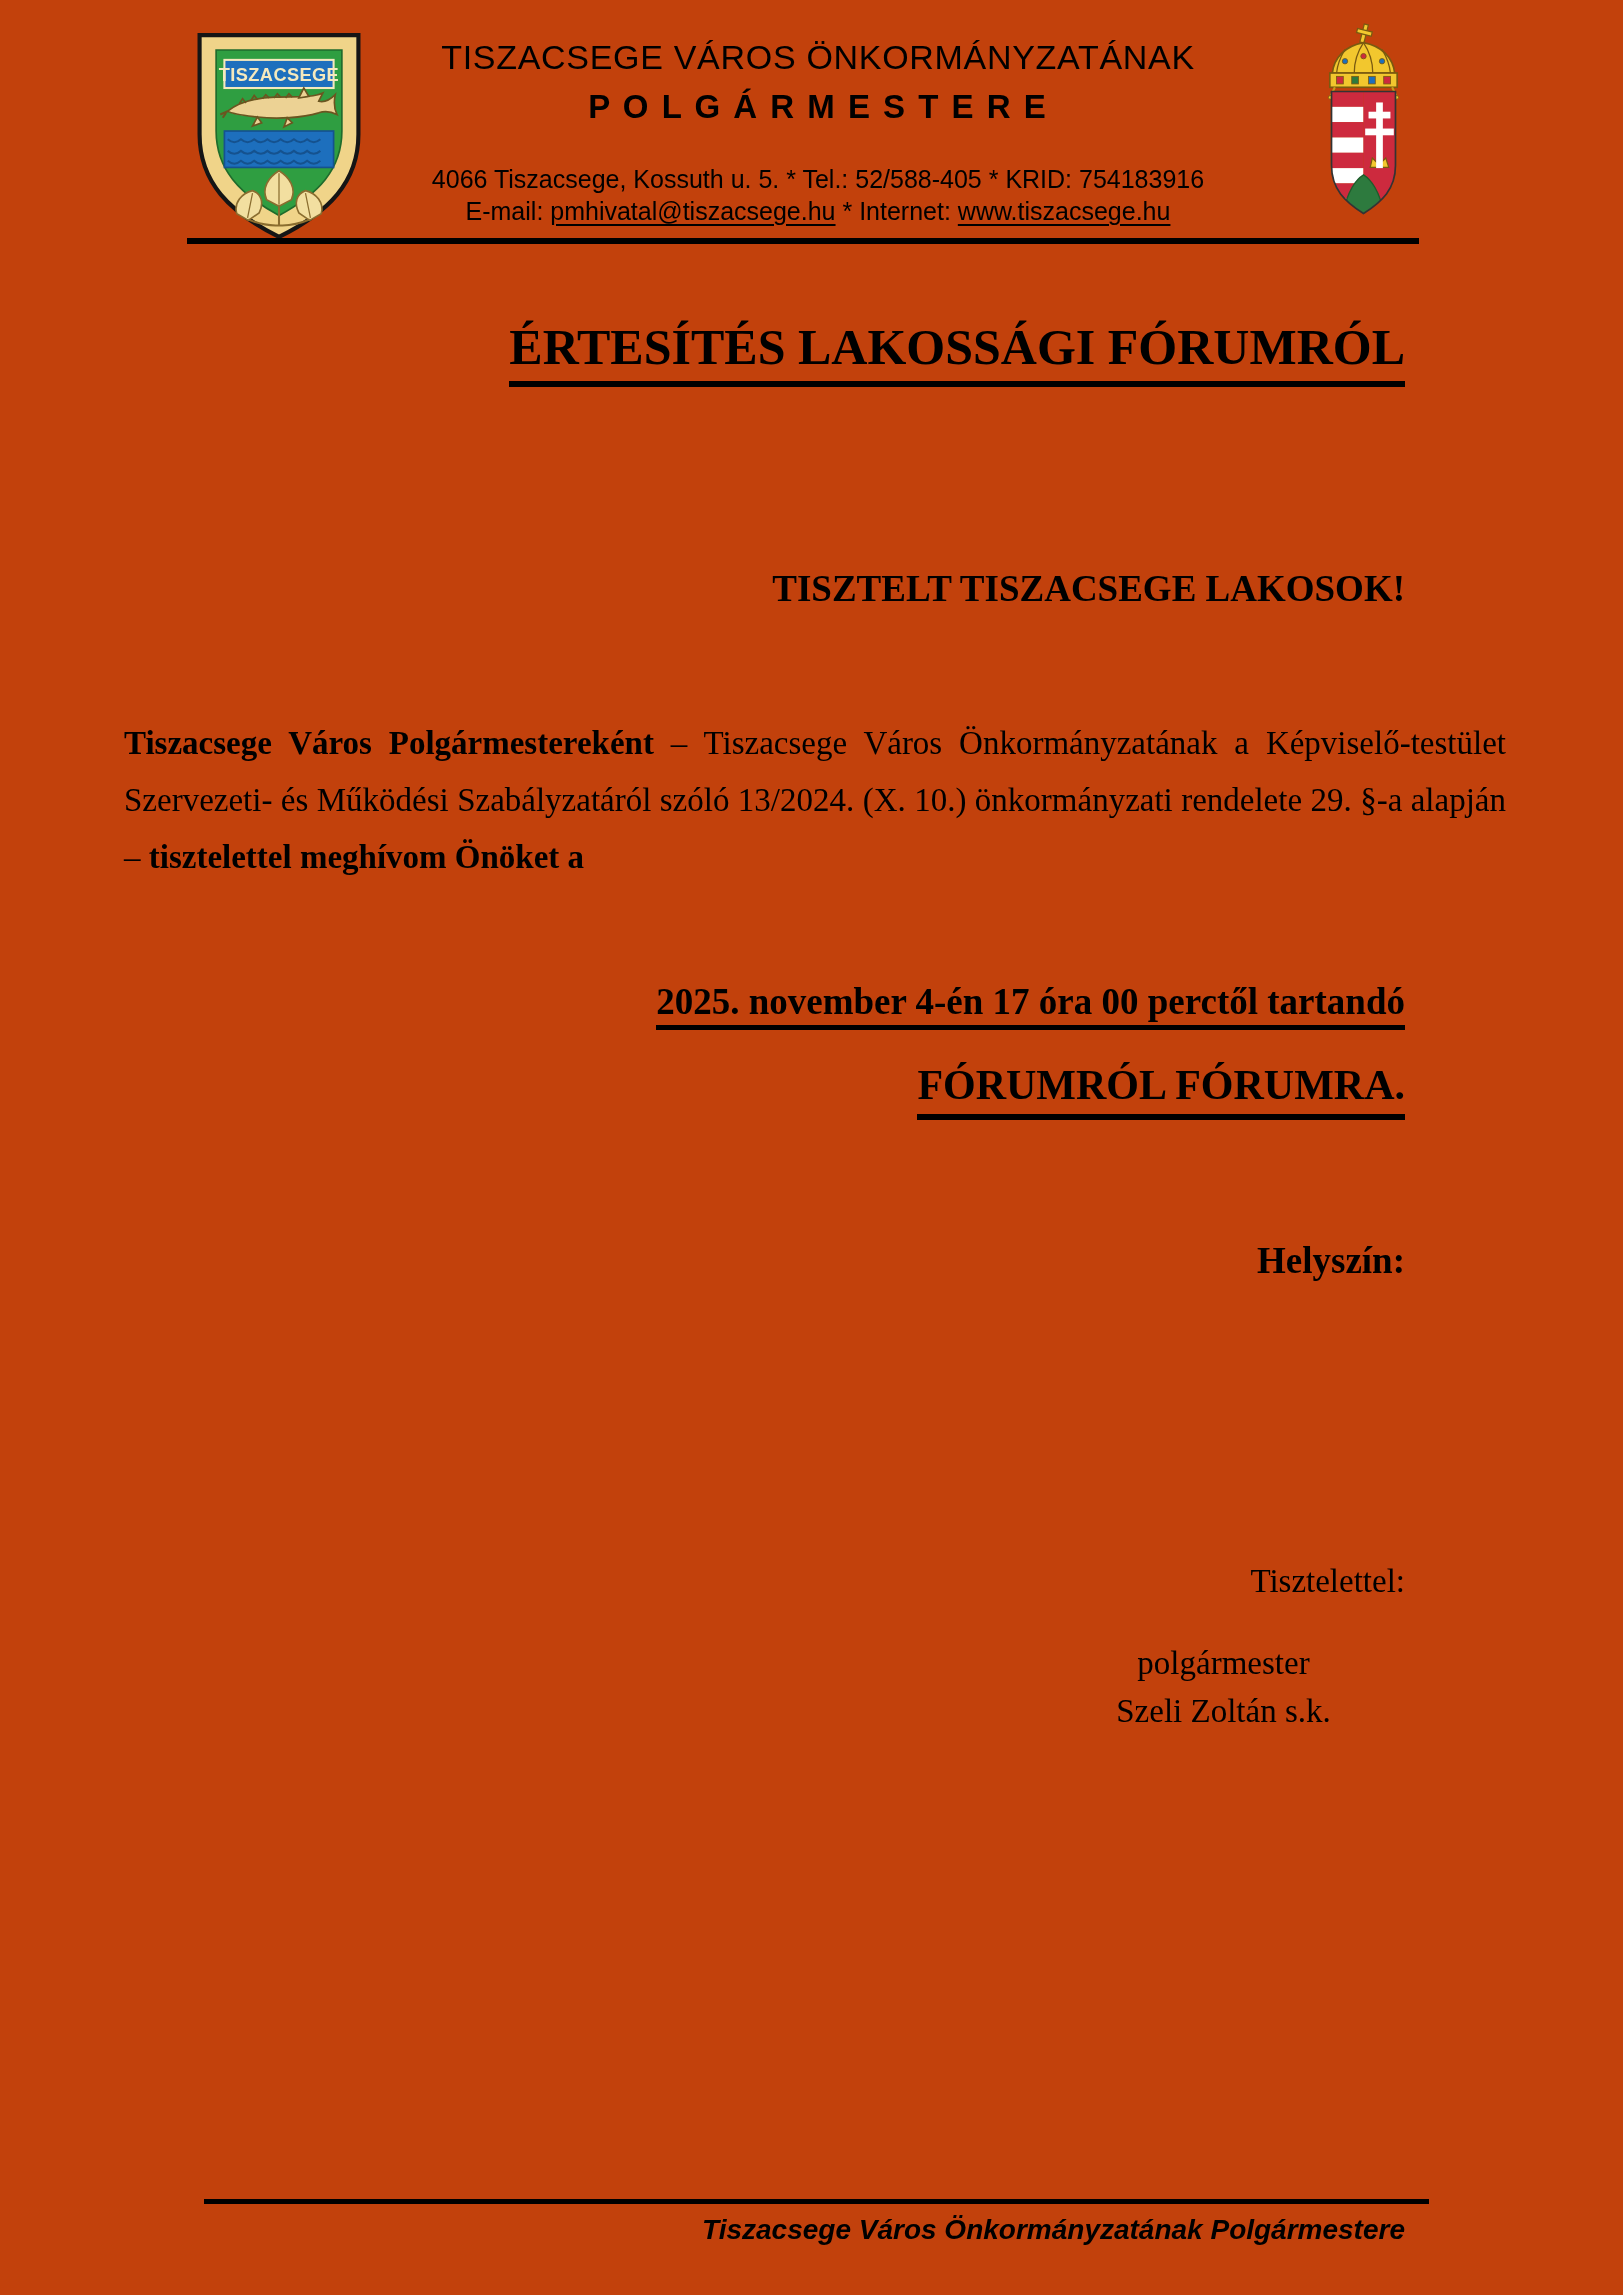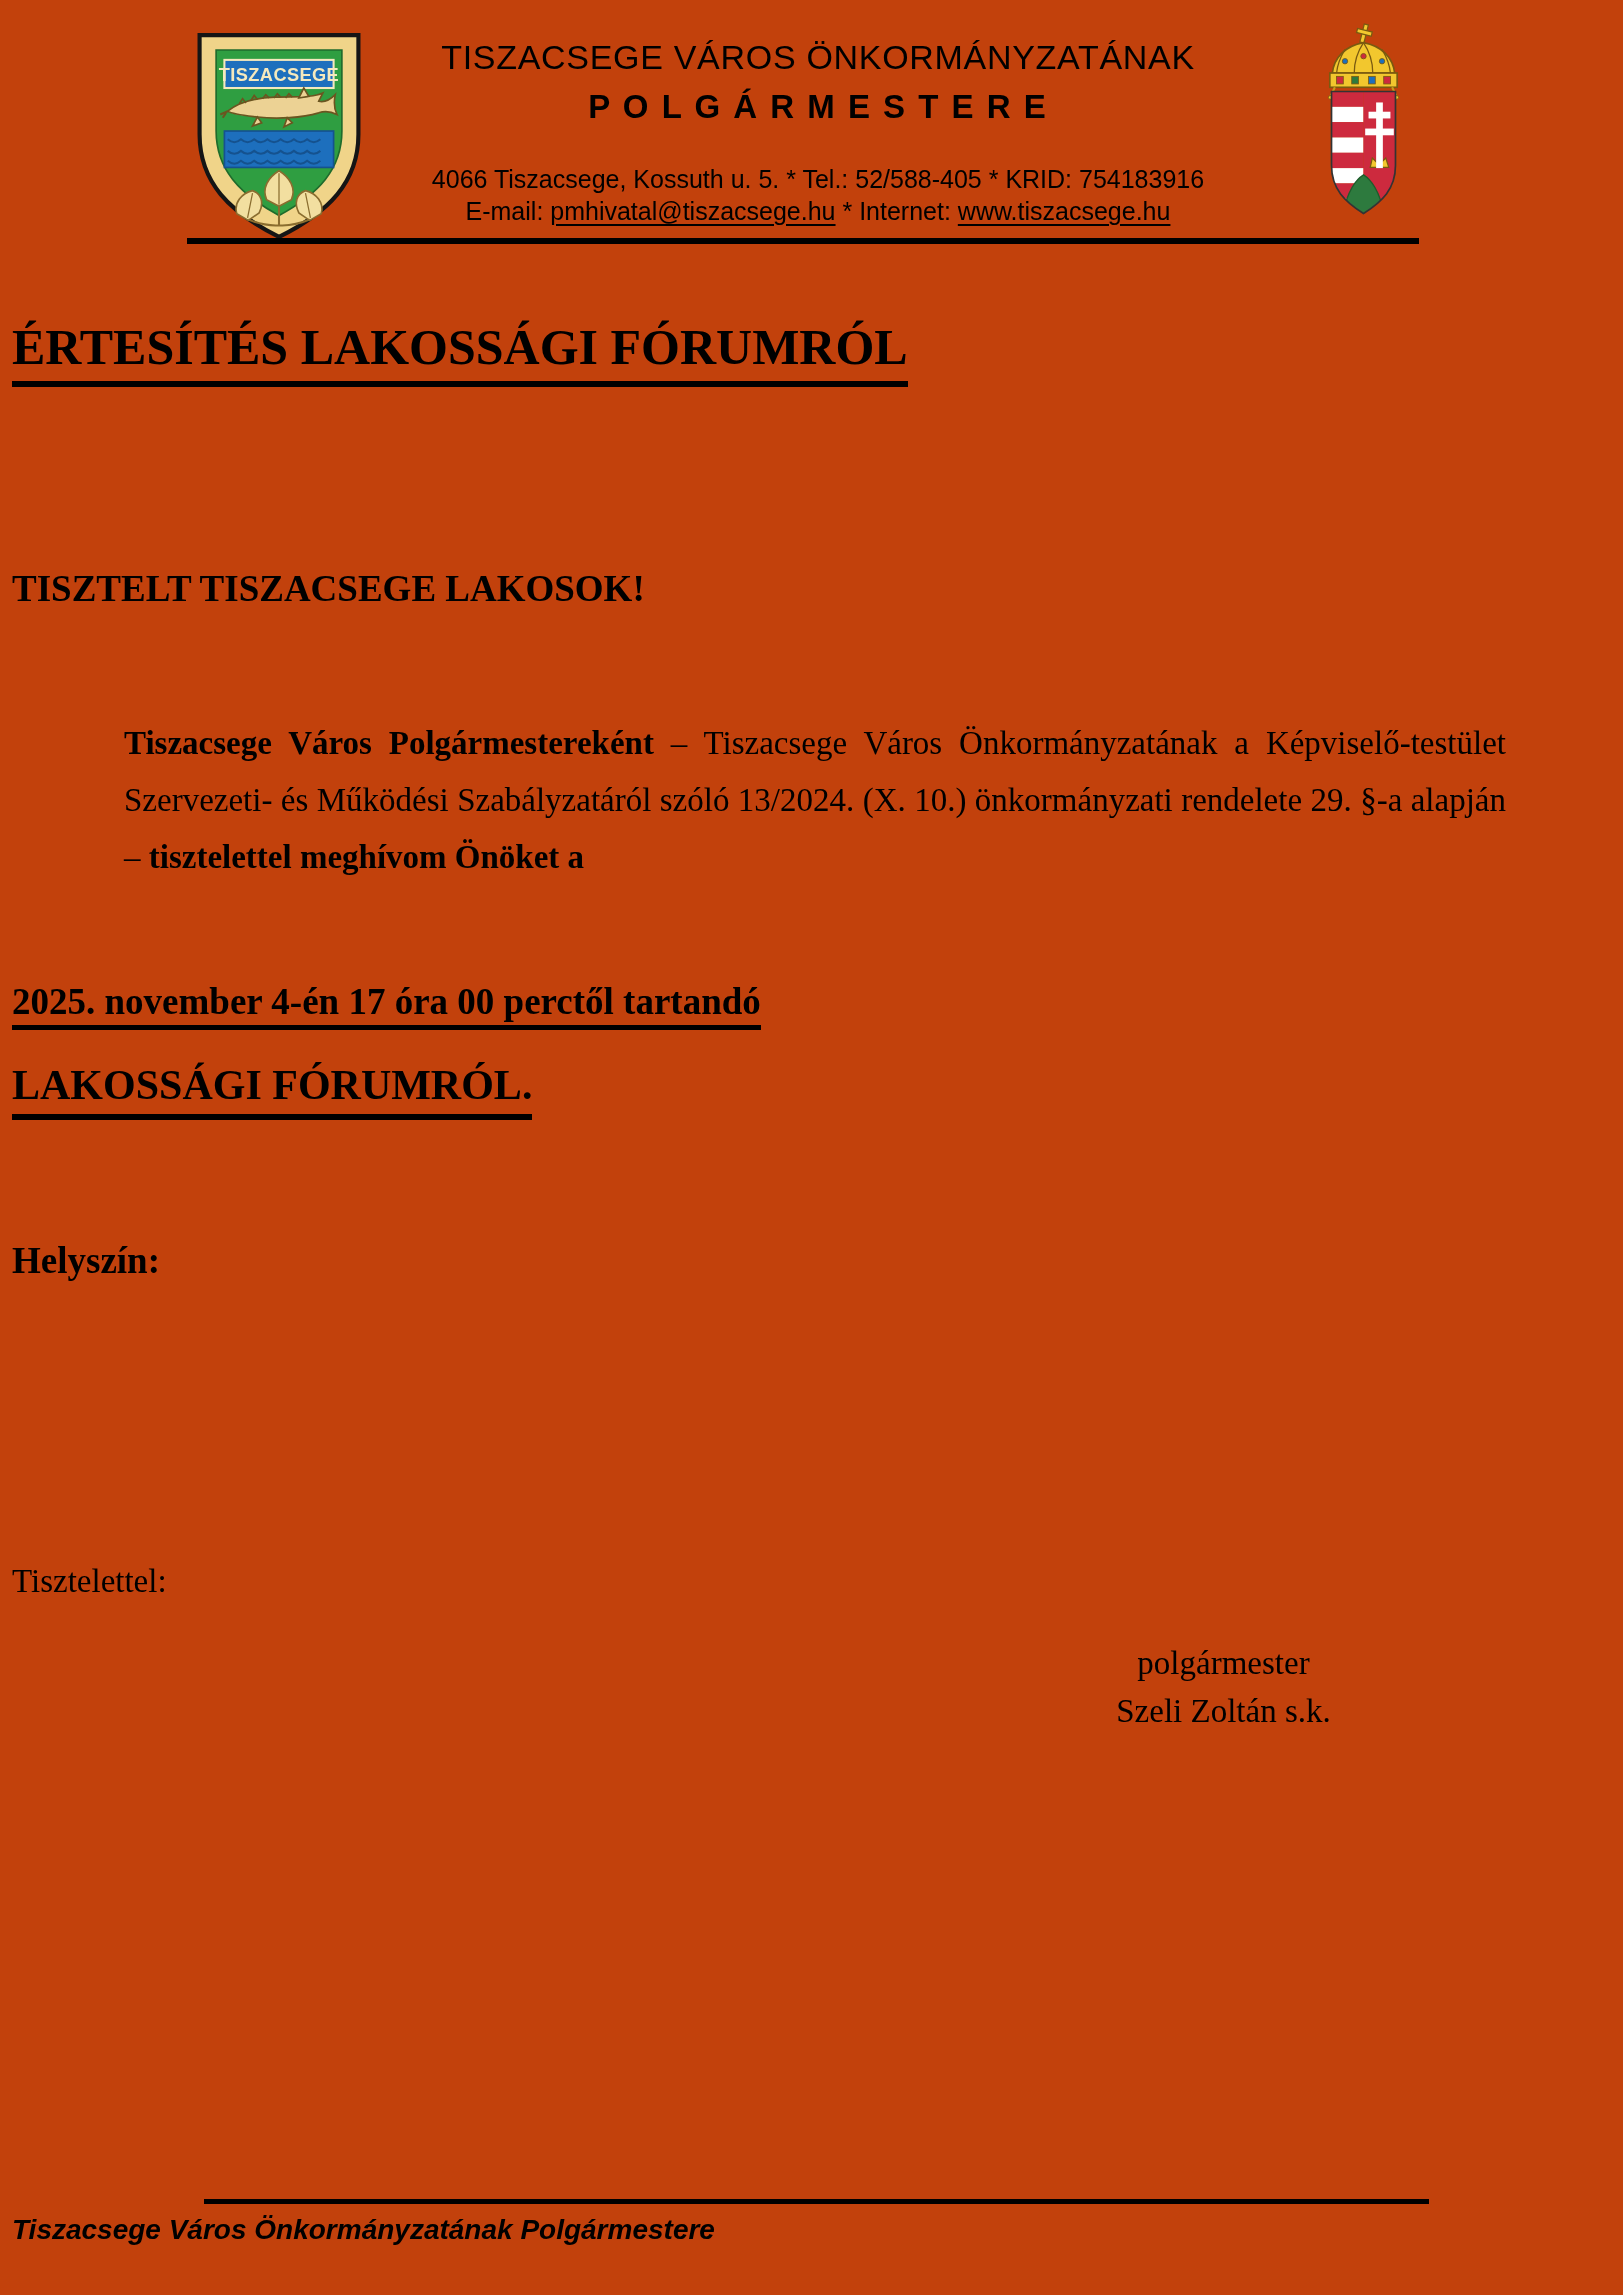--- a/index.html
+++ b/index.html
@@ -21,21 +21,21 @@
     text-align: center;
     font-family: "Liberation Sans", sans-serif;
   }
   .org-line1 { font-size: 34px; font-weight: 400; letter-spacing: 0.7px; }
   .org-line2 { font-size: 33px; font-weight: 700; letter-spacing: 2px; margin-top: 10.5px; }
   .contact-line1 { font-size: 25px; margin-top: 39px; }
   .contact-line2 { font-size: 25px; margin-top: 3px; }
   .u { text-decoration: underline; text-underline-offset: 3.9px; text-decoration-thickness: 2px; color: #000; }
   .header-rule { position: absolute; left: 187px; top: 238px; width: 1232px; height: 5.9px; background: #000; }
   
-  .center-block { position: absolute; left: 12px; width: 1405px; text-align: left; }
+  .center-block { position: absolute; left: 0; width: 1405px; text-align: right; }
   .main-title { top: 318px; font-size: 50px; font-weight: 700; }
   .main-title .ul { display: inline-block; border-bottom: 6.5px solid #000; padding-bottom: 5.2px; }
   .salutation { top: 567px; font-size: 37px; font-weight: 700; }
   .body-par {
     position: absolute; left: 124px; top: 715px; width: 1382px;
     font-size: 33px; line-height: 1.72; text-align: justify;
   }
   .body-par b { font-weight: 700; }
   .date-line { top: 980px; font-size: 37px; font-weight: 700; }
   .date-line .ul { display: inline-block; border-bottom: 5.9px solid #000; padding-bottom: 2px; }
@@ -149,21 +149,21 @@
 
   <div class="center-block salutation">TISZTELT TISZACSEGE LAKOSOK!</div>
 
   <p class="body-par"><b>Tiszacsege Város Polgármestereként</b><span> – Tiszacsege Város Önkormányzatának a Képviselő-testület Szervezeti- és Működési Szabályzatáról szóló 13/2024. (X. 10.) önkormányzati rendelete 29. §-a alapján – </span><b>tisztelettel meghívom Önöket a</b></p>
 
   <div class="center-block date-line">
     <span class="ul">2025. november 4-én 17 óra 00 perctől tartandó</span>
   </div>
 
   <div class="center-block forum-line">
-    <span class="ul">LAKOSSÁGI FÓRUMRÓL.</span>
+    <span class="ul">FÓRUMRÓL FÓRUMRA.</span>
   </div>
 
   <div class="center-block venue-label">Helyszín:</div>
 
   <div class="center-block closing">Tisztelettel:</div>
   <div class="signature">
     <div>polgármester</div>
     <div>Szeli Zoltán s.k.</div>
   </div>
 

